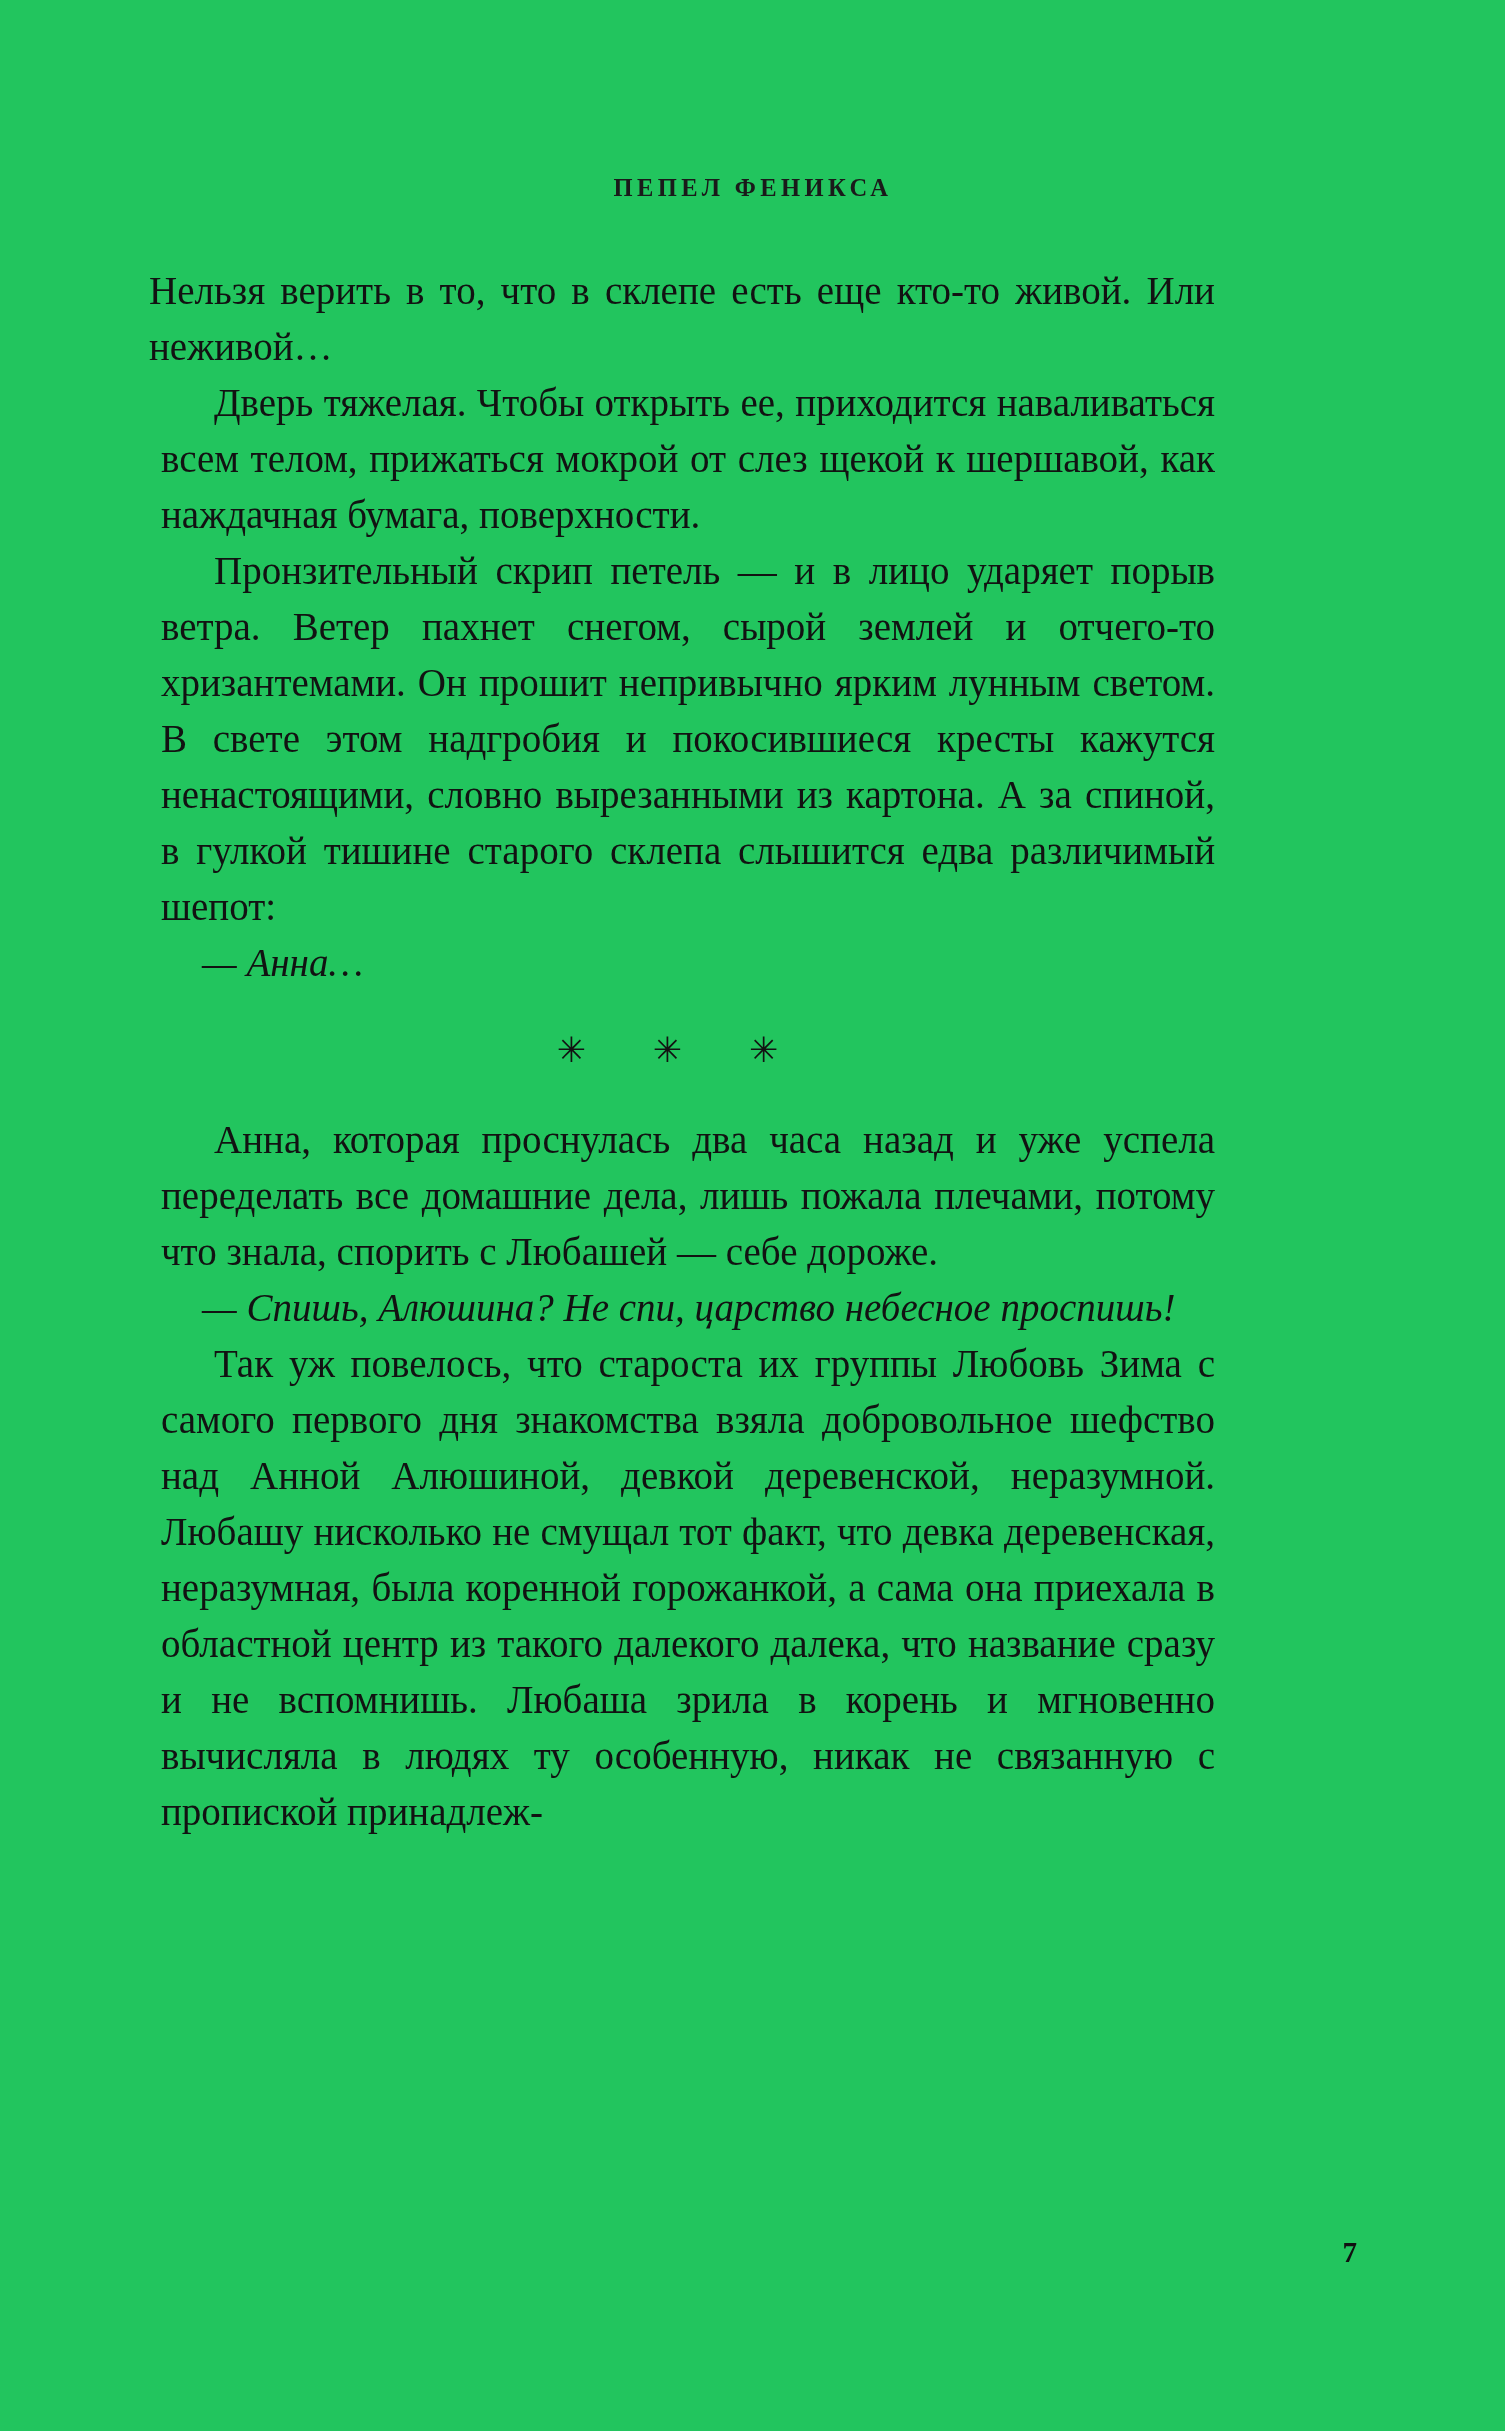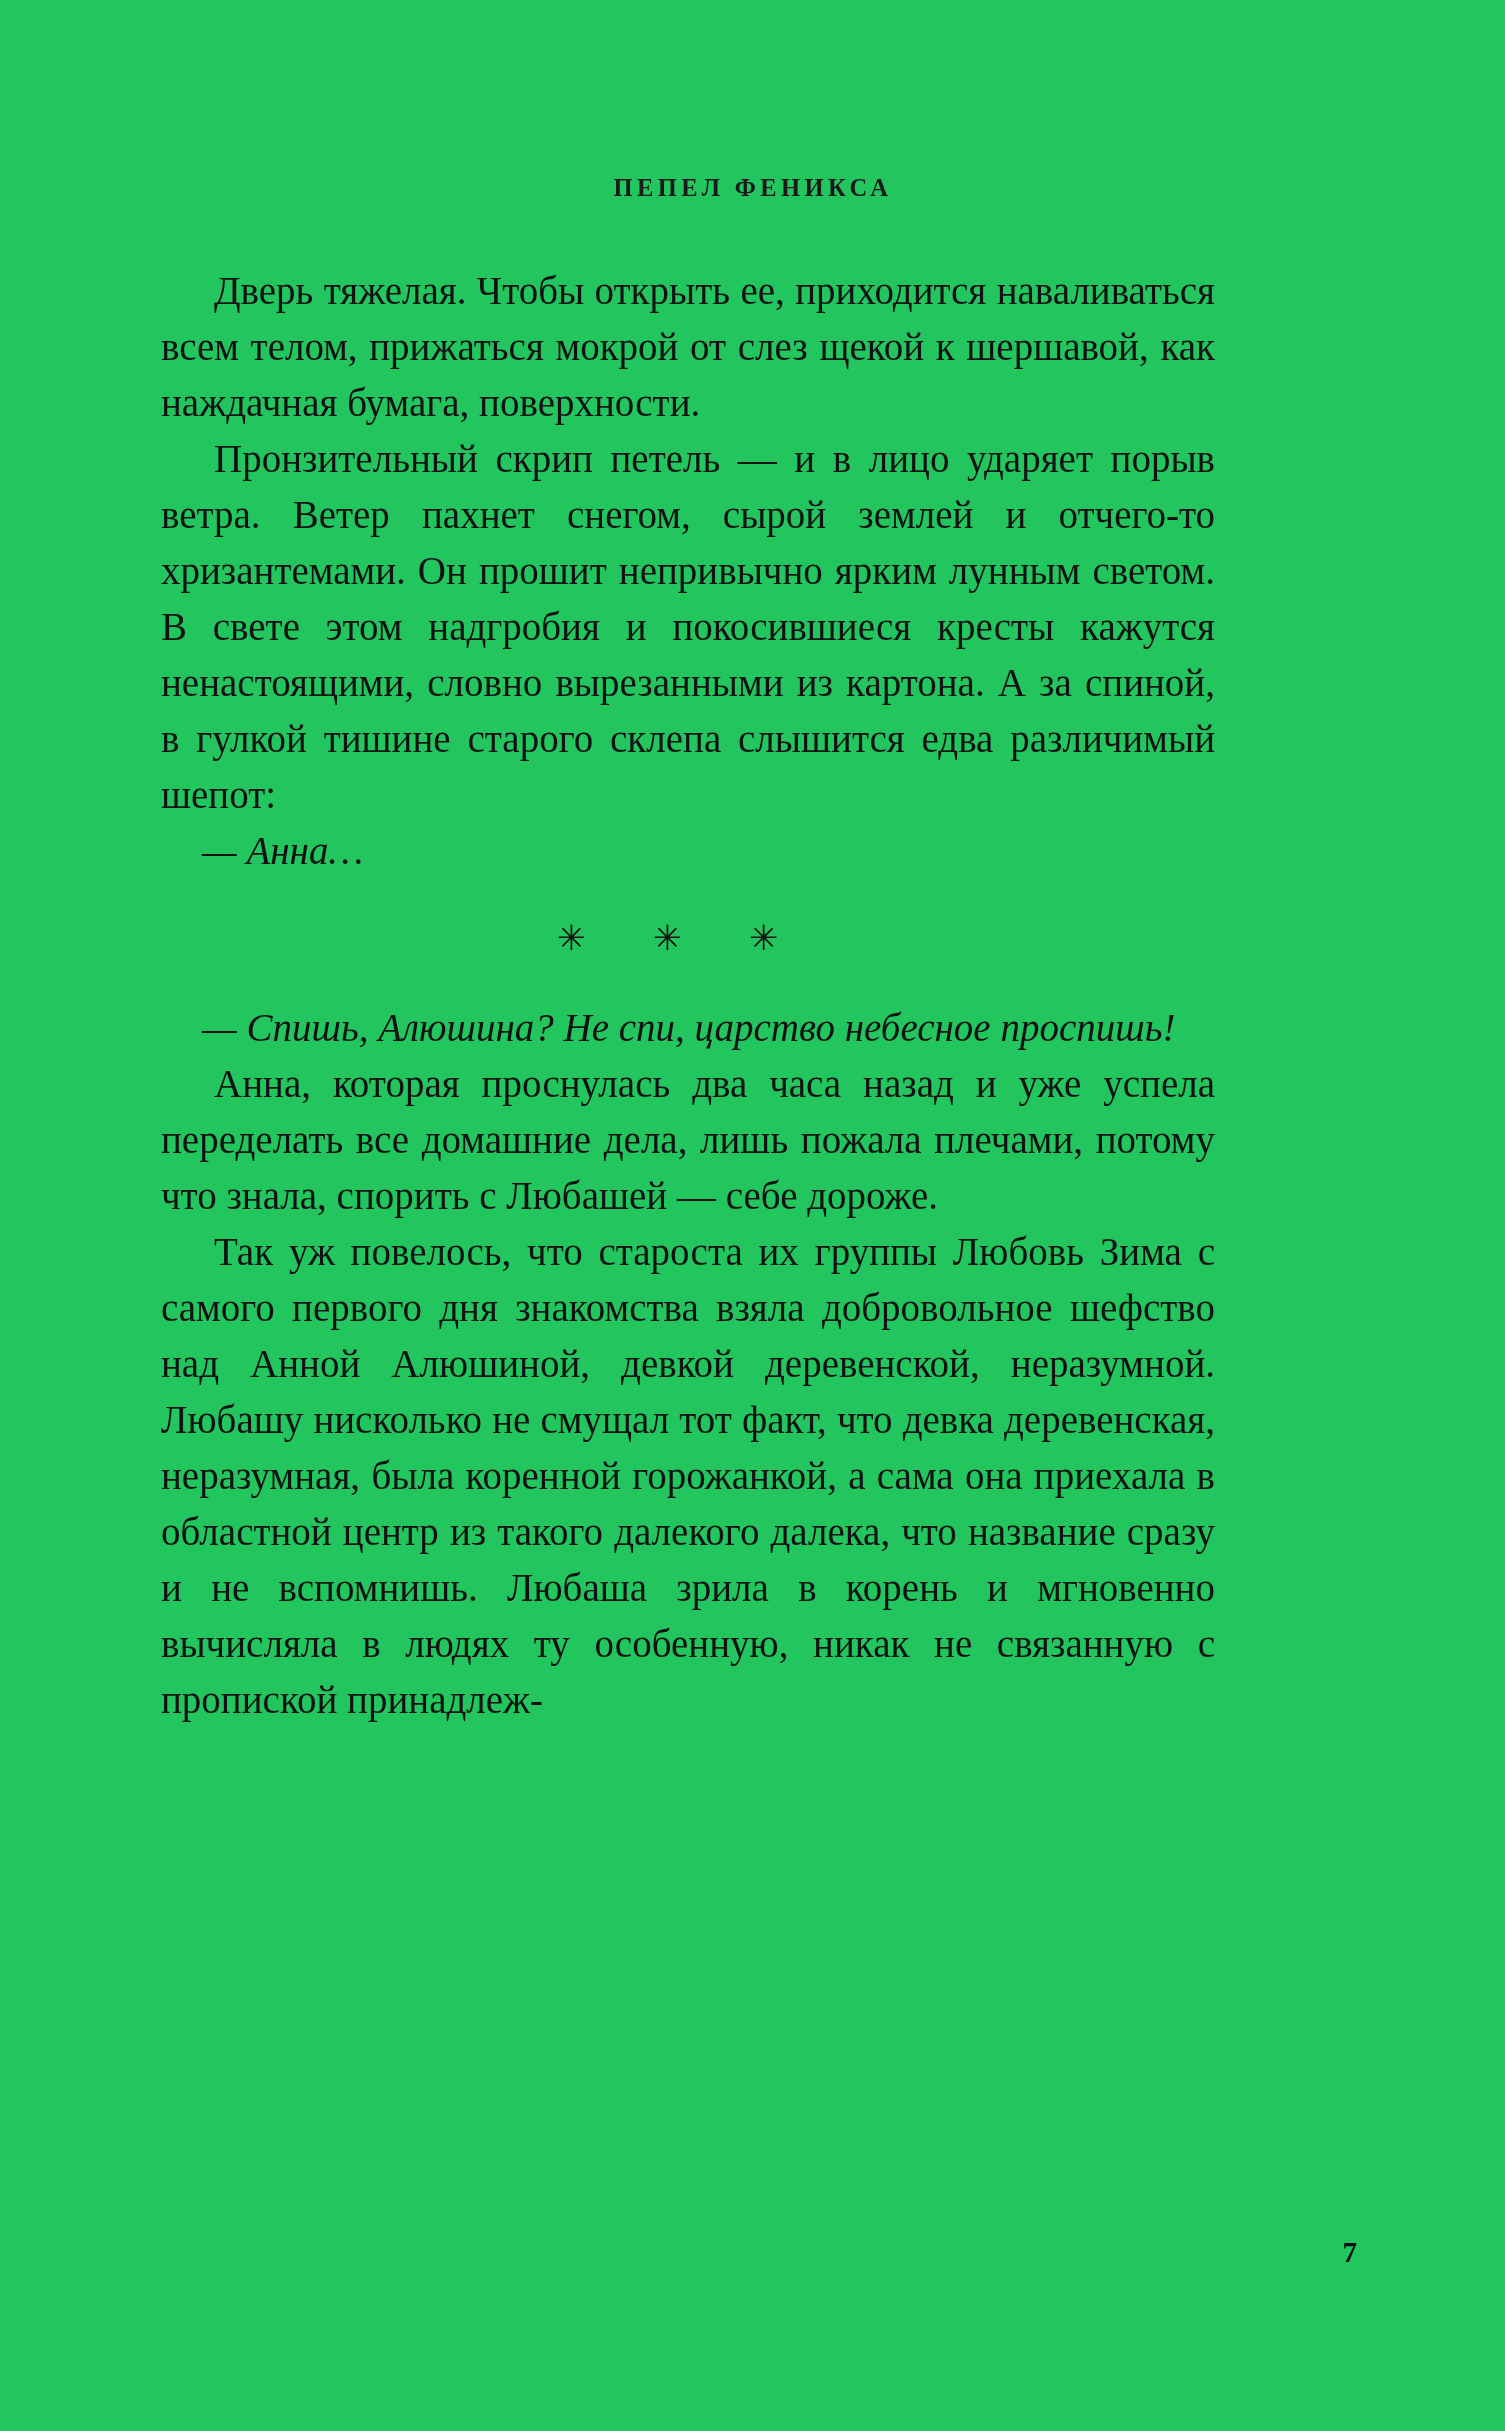--- a/index.html
+++ b/index.html
@@ -77,33 +77,34 @@
 </style>
 </head>
 <body>
 
 <div class="page">
 
   <div class="running-head">ПЕПЕЛ ФЕНИКСА</div>
 
   <div class="textblock">
 
+    <p class="para">Нельзя верить в то, что в склепе есть еще кто-то живой. Или неживой…</p>
 
     <p class="para indent">Дверь тяжелая. Чтобы открыть ее, приходится наваливаться всем телом, прижаться мокрой от слез щекой к шершавой, как наждачная бумага, поверхности.</p>
 
     <p class="para indent">Пронзительный скрип петель — и в лицо ударяет порыв ветра. Ветер пахнет снегом, сырой землей и отчего-то хризантемами. Он прошит непривычно ярким лунным светом. В свете этом надгробия и покосившиеся кресты кажутся ненастоящими, словно вырезанными из картона. А за спиной, в гулкой тишине старого склепа слышится едва различимый шепот:</p>
 
     <p class="para dialogue">— Анна…</p>
 
     <div class="divider">✳ ✳ ✳</div>
 
 
+    <p class="para indent">Анна, которая проснулась два часа назад и уже успела переделать все домашние дела, лишь пожала плечами, потому что знала, спорить с Любашей — себе дороже.</p>
+
     <p class="para dialogue">— Спишь, Алюшина? Не спи, царство небесное проспишь!</p>
-
-    <p class="para indent">Анна, которая проснулась два часа назад и уже успела переделать все домашние дела, лишь пожала плечами, потому что знала, спорить с Любашей — себе дороже.</p>
 
     <p class="para indent">Так уж повелось, что староста их группы Любовь Зима с самого первого дня знакомства взяла добровольное шефство над Анной Алюшиной, девкой деревенской, неразумной. Любашу нисколько не смущал тот факт, что девка деревенская, неразумная, была коренной горожанкой, а сама она приехала в областной центр из такого далекого далека, что название сразу и не вспомнишь. Любаша зрила в корень и мгновенно вычисляла в людях ту особенную, никак не связанную с пропиской принадлеж-</p>
 
   </div>
 
   <div class="page-number">7</div>
 
 </div>
 
 

